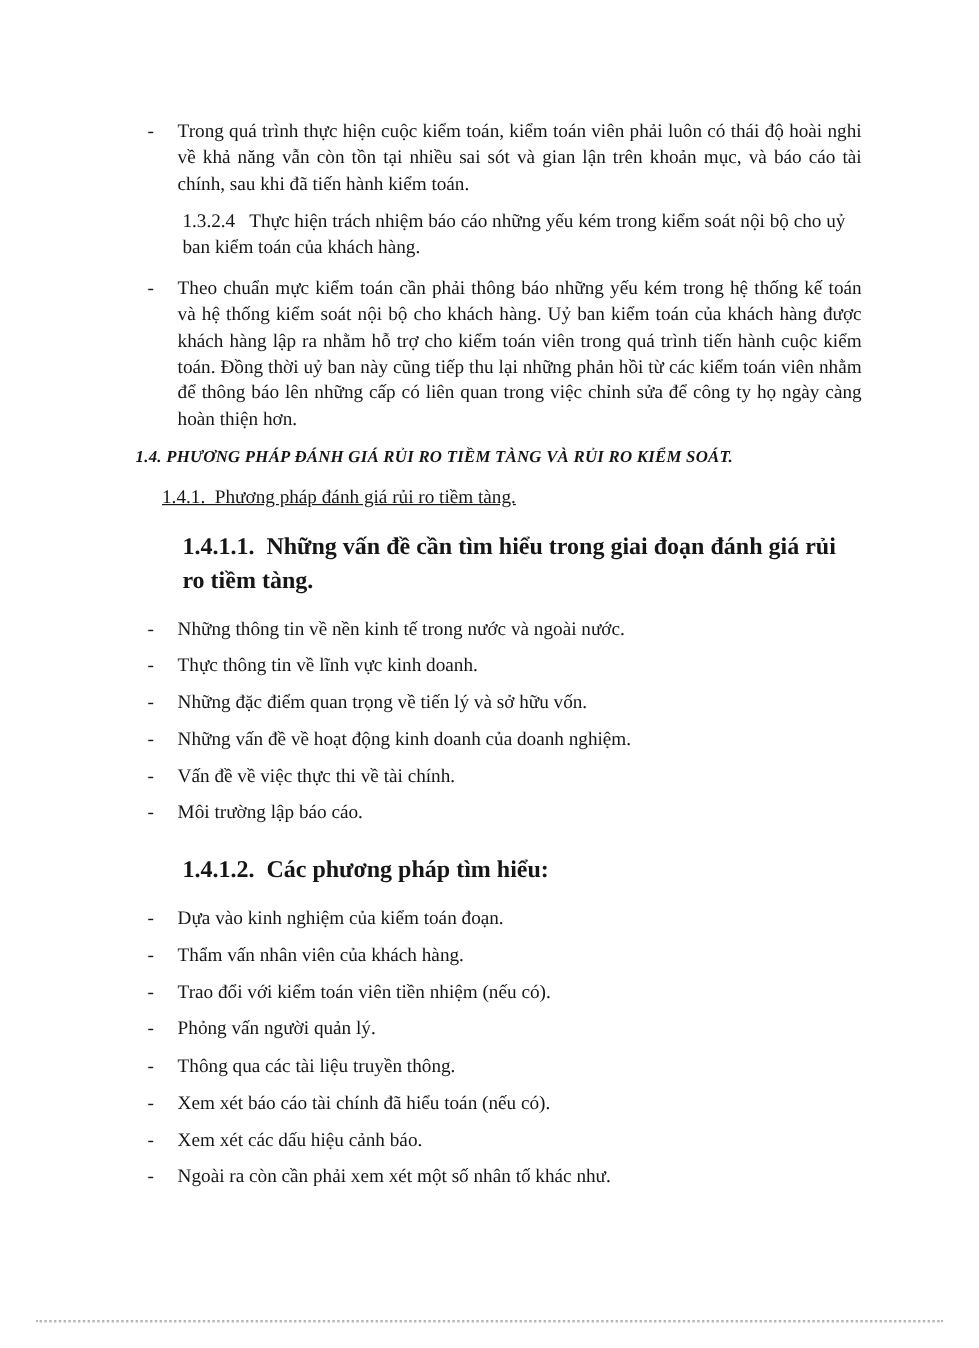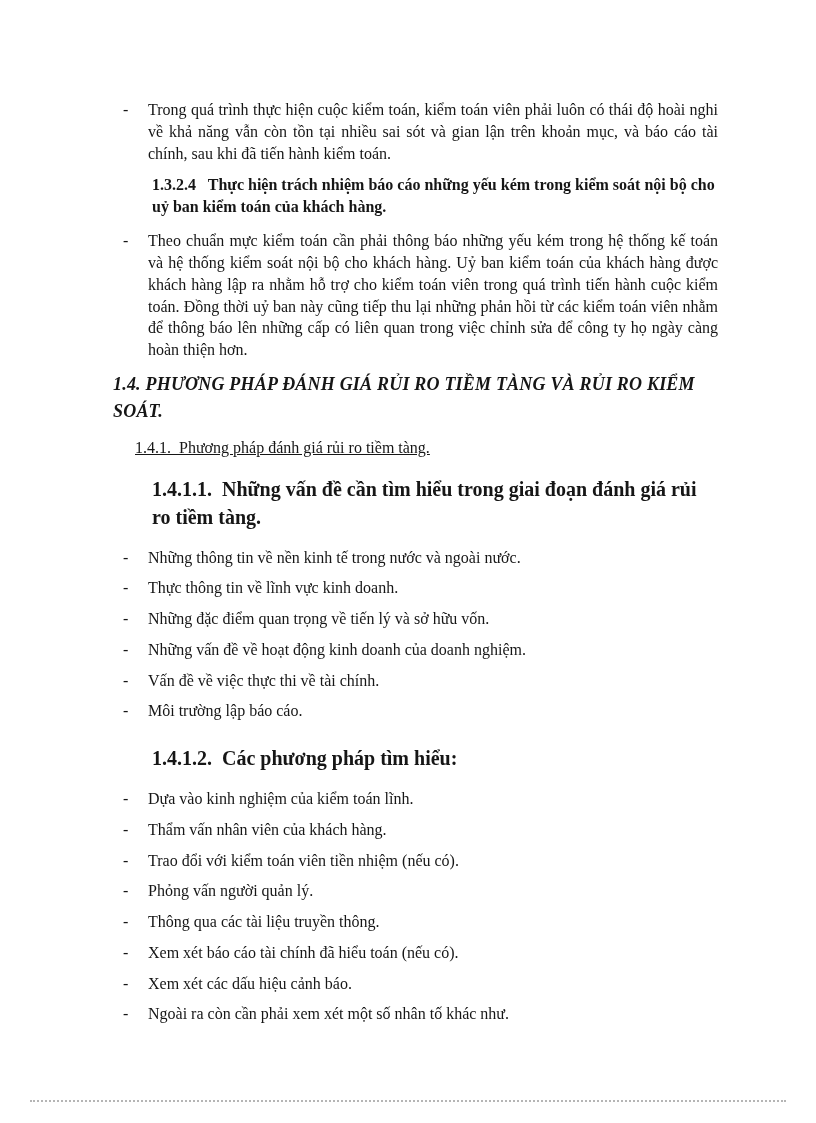--- a/index.html
+++ b/index.html
@@ -38,30 +38,30 @@
     margin-bottom: 10px;
   }
   .para .text {
     text-align: justify;
   }
   .list-item {
     margin-bottom: 9px;
   }
   
   .h-bold-indent {
-    font-weight: bold;
+    font-weight: normal;
     font-size: 16px;
     margin: 0 0 12px 54px;
     white-space: pre-wrap;
     line-height: 1.38;
   }
   .h-main {
     font-weight: bold;
     font-style: italic;
-    font-size: 18px;
+    font-size: 14px;
     margin: 4px 0 12px 15px;
     white-space: pre-wrap;
     line-height: 1.5;
     letter-spacing: 0.2px;
   }
   .h-underline {
     font-weight: normal;
     font-size: 16px;
     text-decoration: underline;
     margin: 0 0 16px 37px;
@@ -137,21 +137,21 @@
       <span class="marker">-</span>
       <span class="text">Môi trường lập báo cáo.</span>
     </div>
   </div>
 
   <h3 class="h-sub h-methods">1.4.1.2.  Các phương pháp tìm hiểu:</h3>
 
   <div class="list">
     <div class="bullet list-item">
       <span class="marker">-</span>
-      <span class="text">Dựa vào kinh nghiệm của kiểm toán lĩnh.</span>
+      <span class="text">Dựa vào kinh nghiệm của kiểm toán đoạn.</span>
     </div>
     <div class="bullet list-item">
       <span class="marker">-</span>
       <span class="text">Thẩm vấn nhân viên của khách hàng.</span>
     </div>
     <div class="bullet list-item">
       <span class="marker">-</span>
       <span class="text">Trao đổi với kiểm toán viên tiền nhiệm (nếu có).</span>
     </div>
     <div class="bullet list-item">

